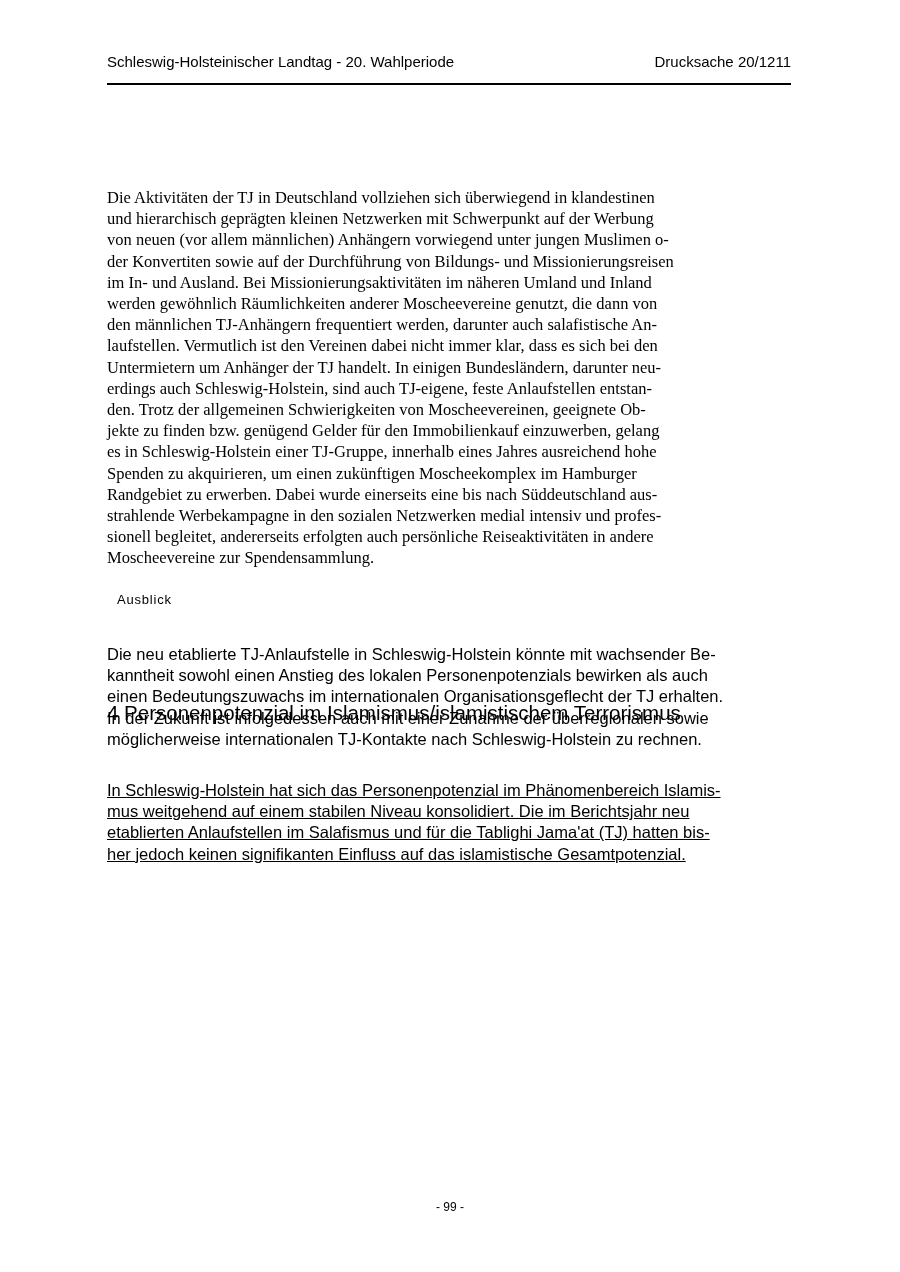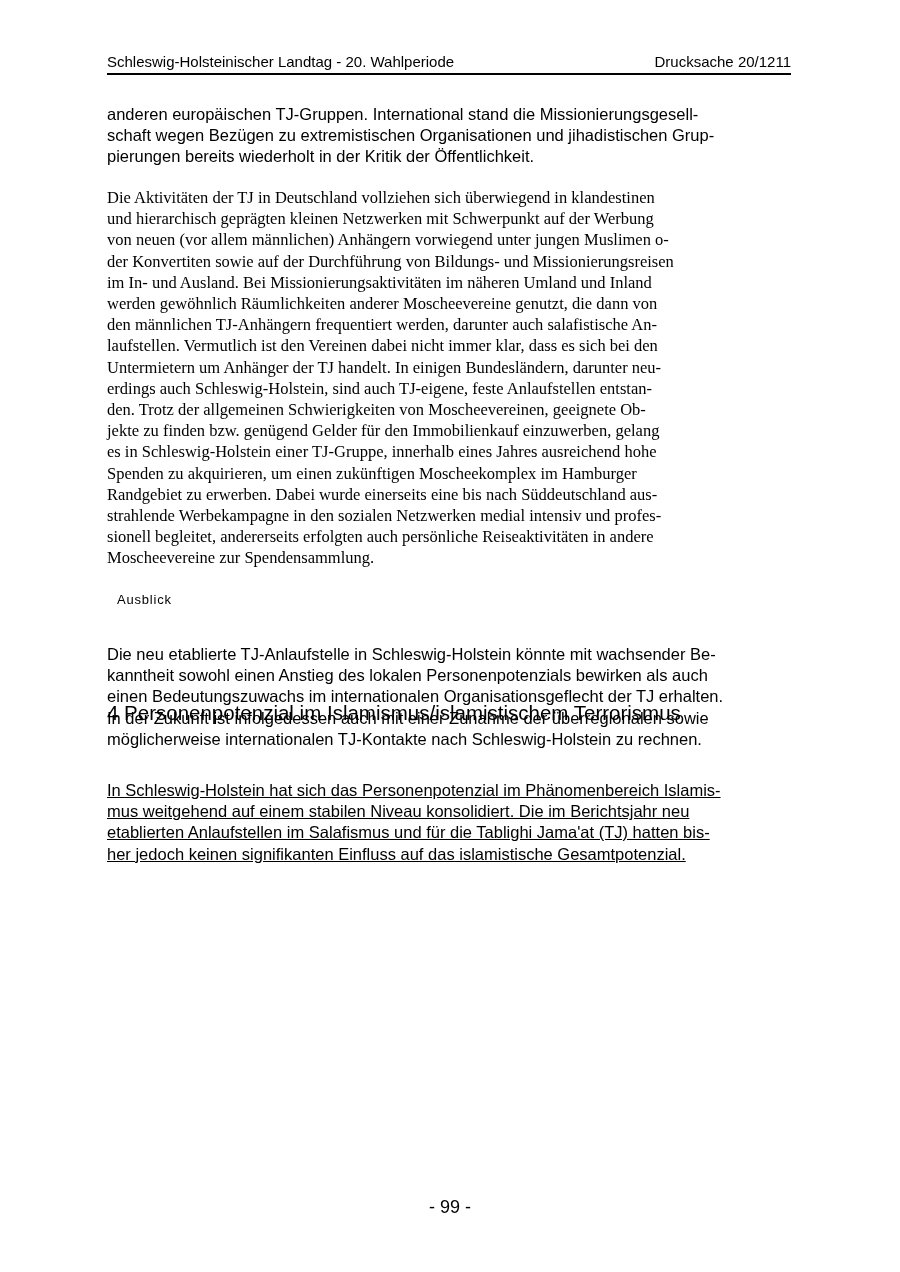--- a/index.html
+++ b/index.html
@@ -21,21 +21,21 @@
     position: absolute;
     left: 107px;
     top: 54px;
     width: 684px;
     display: flex;
     justify-content: space-between;
     align-items: flex-end;
     font-size: 15px;
     line-height: 16px;
     border-bottom: 2px solid #000000;
-    padding-bottom: 3px;
+    padding-bottom: 13px;
     white-space: nowrap;
   }
   .para {
     position: absolute;
     left: 107px;
     width: 770px;
     font-size: 16.5px;
     line-height: 21.2px;
     white-space: pre-line;
     text-align: left;
@@ -62,37 +62,34 @@
     line-height: 26px;
     white-space: nowrap;
   }
   .p3 { top: 780px; text-decoration: underline; }
   .footer {
     position: absolute;
     left: 0;
     top: 1198px;
     width: 900px;
     text-align: center;
-    font-size: 18px;
+    font-size: 12px;
     line-height: 18px;
   }
 </style>
 </head>
 <body>
 
 <div class="page">
 
   <div class="header">
     <span>Schleswig-Holsteinischer Landtag - 20. Wahlperiode</span>
     <span>Drucksache 20/1211</span>
   </div>
 
-  <div class="para p1">anderen europäischen TJ-Gruppen. International stand die Missionierungsgesell-
-schaft wegen Bezügen zu extremistischen Organisationen und jihadistischen Grup-
-pierungen bereits wiederholt in der Kritik der Öffentlichkeit.</div>
 
   <div class="para p2">Die Aktivitäten der TJ in Deutschland vollziehen sich überwiegend in klandestinen
 und hierarchisch geprägten kleinen Netzwerken mit Schwerpunkt auf der Werbung
 von neuen (vor allem männlichen) Anhängern vorwiegend unter jungen Muslimen o-
 der Konvertiten sowie auf der Durchführung von Bildungs- und Missionierungsreisen
 im In- und Ausland. Bei Missionierungsaktivitäten im näheren Umland und Inland
 werden gewöhnlich Räumlichkeiten anderer Moscheevereine genutzt, die dann von
 den männlichen TJ-Anhängern frequentiert werden, darunter auch salafistische An-
 laufstellen. Vermutlich ist den Vereinen dabei nicht immer klar, dass es sich bei den
 Untermietern um Anhänger der TJ handelt. In einigen Bundesländern, darunter neu-

